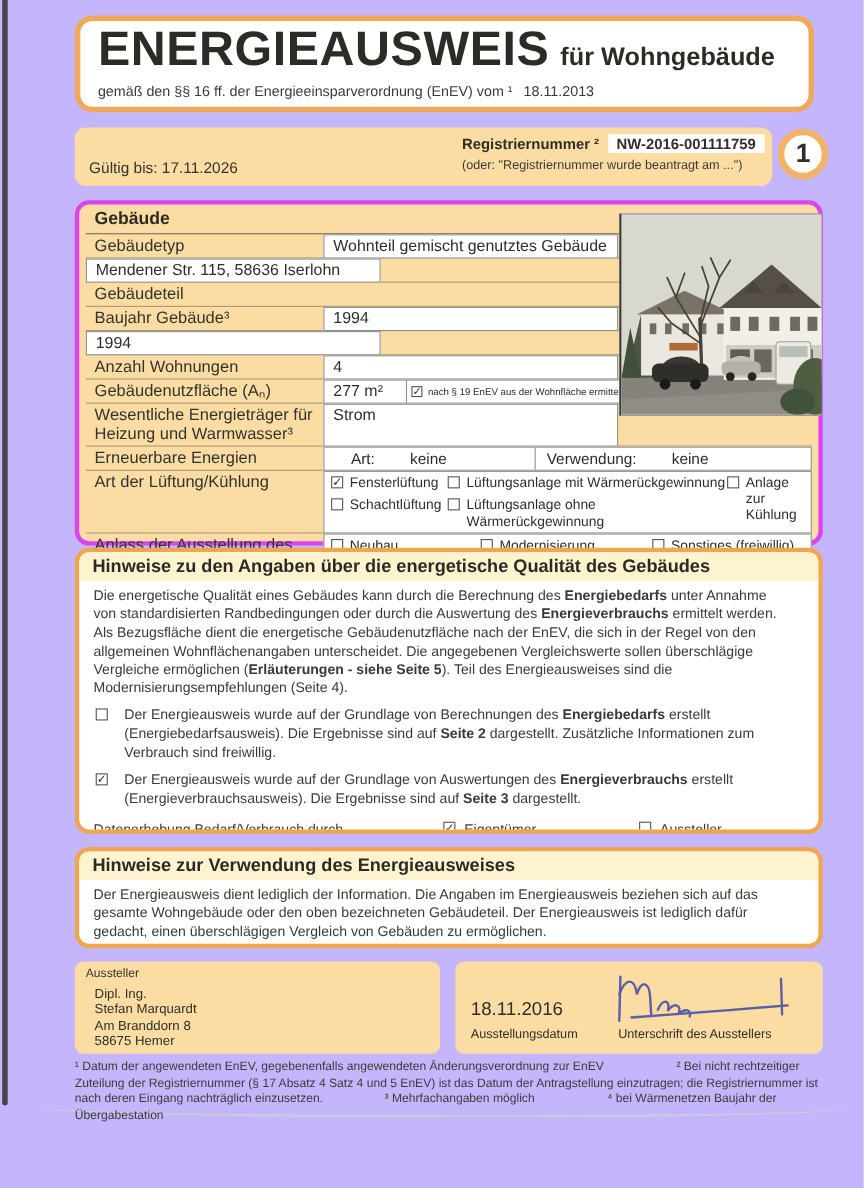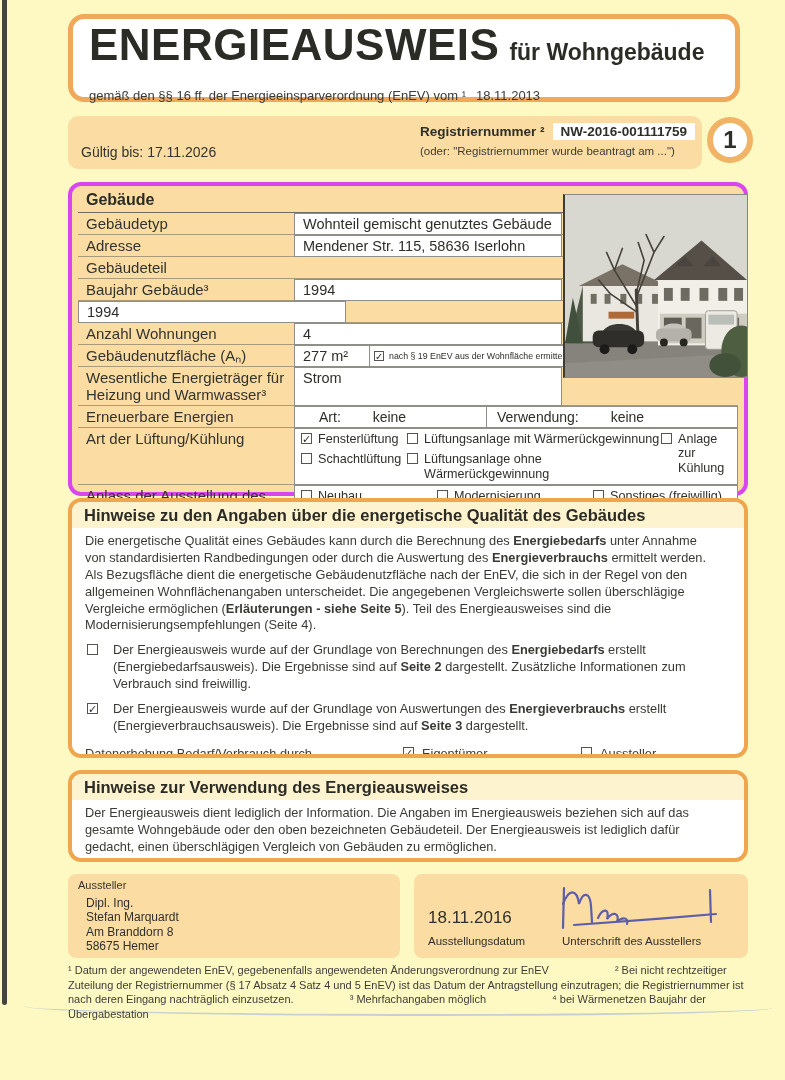--- a/index.html
+++ b/index.html
@@ -1,27 +1,27 @@
 <!DOCTYPE html>
 <html><head>
 <meta charset="utf-8">
 <style>
   * { box-sizing: border-box; margin: 0; padding: 0; }
   body { background:#ffffff; font-family:"Liberation Sans", sans-serif; }
-  .page { position:relative; width:785px; height:1080px; background:#fef9c3; overflow:hidden; color:#2f2f2a; }
+  .page { position:relative; width:785px; height:1080px; background:#c4b5fd; overflow:hidden; color:#2f2f2a; }
 
   
   .scan-left { position:absolute; left:2px; top:0; width:5px; height:1005px; background:#45453f; border-radius:0 0 3px 3px; }
   .scan-bottom { position:absolute; left:24px; top:998px; width:748px; height:18px; border-bottom:2px solid #c6d0d4; border-radius:0 0 45% 55%; }
 
   
   .header-box { position:absolute; left:68px; top:14px; width:672px; height:88px; background:#fff; border:5px solid #f0a85a; border-radius:16px; padding:4px 0 0 16px; }
   .main-title { font-size:44px; font-weight:700; letter-spacing:0.5px; color:#2c2c26; line-height:1.02; }
   .sub-title { font-size:23px; font-weight:700; color:#2c2c26; margin-left:10px; }
-  .law-line { font-size:13px; color:#3b3b36; margin-top:20px; }
+  .law-line { font-size:13px; color:#3b3b36; margin-top:7px; }
   .law-date { margin-left:10px; }
 
   
   .reg-band { position:absolute; left:68px; top:116px; width:634px; height:53px; background:#fbdda4; border-radius:10px; }
   .valid { position:absolute; left:13px; bottom:9px; font-size:14px; color:#33332e; }
   .reg-right { position:absolute; left:352px; top:6px; }
   .reg-label { font-weight:700; font-size:13.5px; }
   .reg-number { background:#fff; font-weight:700; font-size:13.5px; padding:1px 8px; margin-left:8px; }
   .reg-alt { font-size:11.5px; margin-top:5px; color:#3b3b36; }
   .page-badge { position:absolute; left:707px; top:117px; width:46px; height:46px; border:6px solid #f1b365; border-radius:50%; background:#fff; text-align:center; line-height:34px; font-size:24px; font-weight:700; color:#2f2f2a; }
@@ -123,21 +123,20 @@
   <div class="page-badge"><span>1</span></div>
 
   <div class="building">
     <div class="b-title">Gebäude</div>
 
     <div class="brow">
       <div class="blabel">Gebäudetyp</div>
       <div class="bcell std">Wohnteil gemischt genutztes Gebäude</div>
     </div>
     <div class="brow">
-      <div class="blabel">Adresse</div>
       <div class="bcell std">Mendener Str. 115, 58636 Iserlohn</div>
     </div>
     <div class="brow">
       <div class="blabel">Gebäudeteil</div>
     </div>
     <div class="brow">
       <div class="blabel">Baujahr Gebäude³</div>
       <div class="bcell std">1994</div>
     </div>
     <div class="brow">

